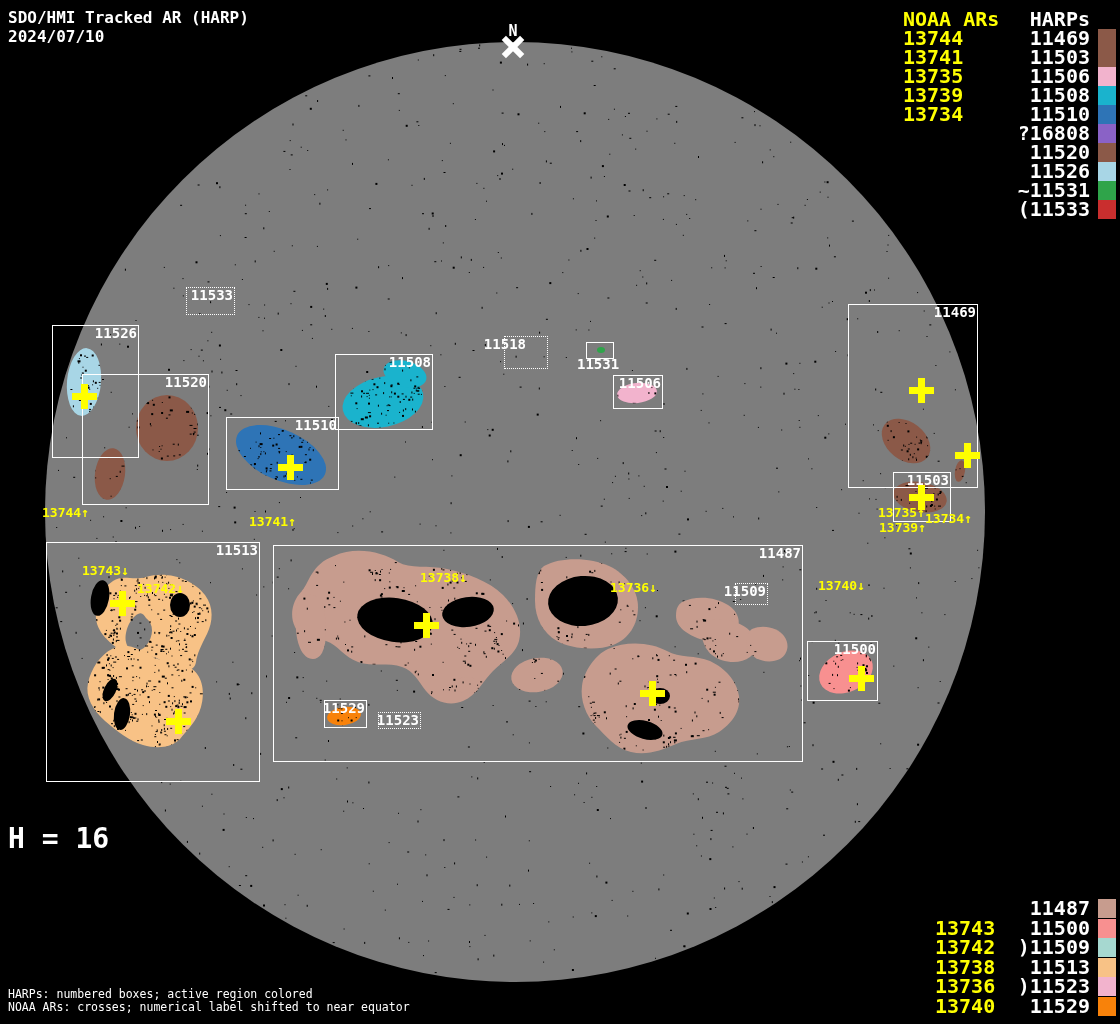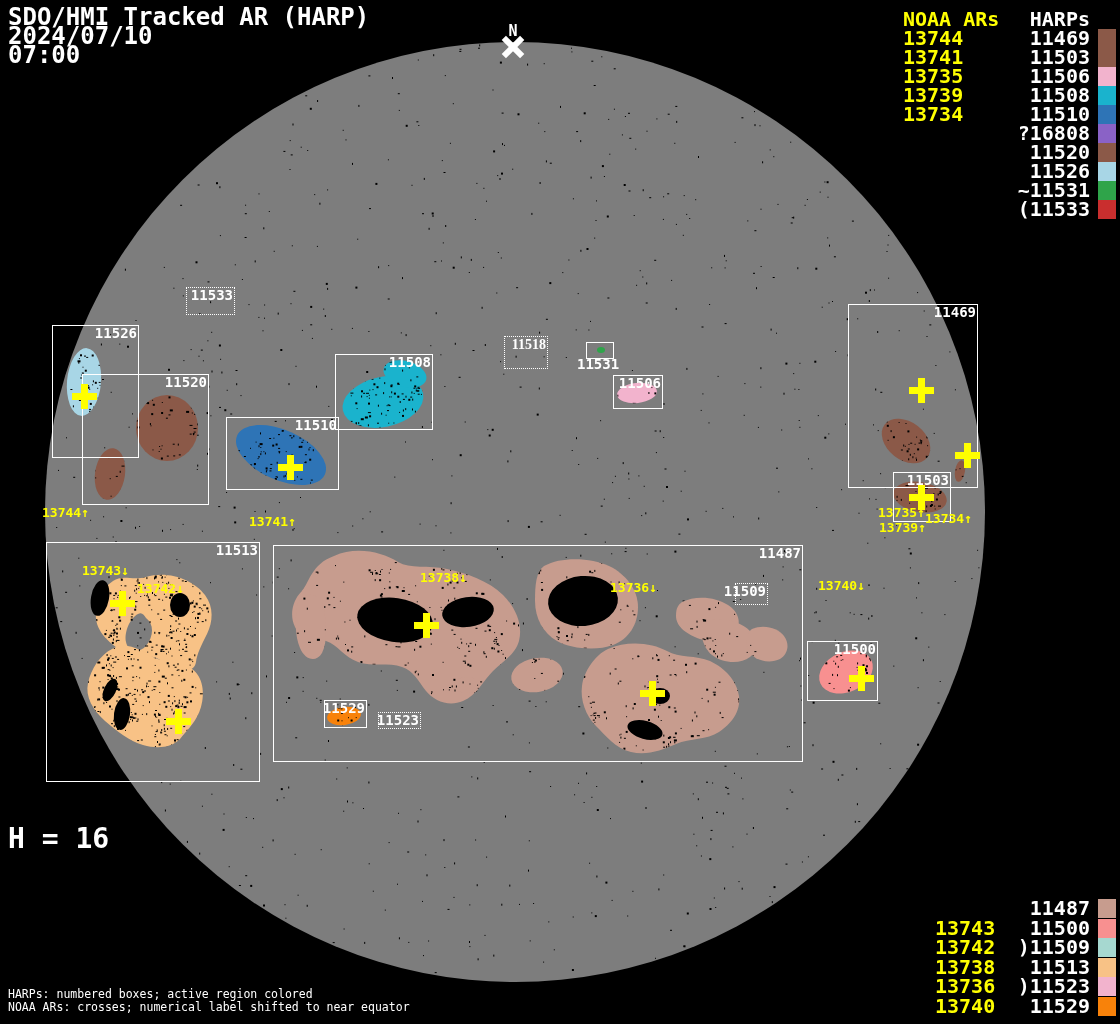--- a/index.html
+++ b/index.html
@@ -8,21 +8,21 @@
   #disk-svg{position:absolute;left:0;top:0;width:1120px;height:1024px;}
   #overlay{position:absolute;left:0;top:0;width:1120px;height:1024px;}
   .harp-box{position:absolute;border:1px solid #fff;box-sizing:border-box;}
   .harp-box.dotted{border-style:dotted;}
   .box-label{position:absolute;color:#fff;font-size:14px;font-weight:bold;line-height:13px;white-space:nowrap;}
   .noaa-label{position:absolute;color:#ffff00;font-size:13px;font-weight:bold;line-height:13px;white-space:nowrap;}
   .cross{position:absolute;width:25px;height:25px;}
   .cross i{position:absolute;background:#ffff00;}
   .cross .ch{left:0;top:9px;width:25px;height:7px;}
   .cross .cv{left:9px;top:0;width:7px;height:25px;}
-  #header{position:absolute;left:8px;top:8px;color:#fff;font-size:24px;font-weight:bold;line-height:19px;white-space:nowrap;}
+  #header{position:absolute;left:8px;top:8px;color:#fff;font-size:16px;font-weight:bold;line-height:19px;white-space:nowrap;}
   #north{position:absolute;left:0;top:0;}
   #north .nlab{position:absolute;left:501px;top:24px;width:24px;text-align:center;color:#fff;
                font-size:15px;font-weight:bold;line-height:15px;}
   #north .nx{position:absolute;left:501px;top:36px;width:24px;height:22px;}
   #north .nx i{position:absolute;left:-1px;top:8px;width:26px;height:6px;background:#fff;}
   #north .nx .b1{transform:rotate(45deg);}
   #north .nx .b2{transform:rotate(-45deg);}
   .legend{position:absolute;font-size:20px;font-weight:bold;}
   #tr-legend{top:10px;left:903px;width:213px;line-height:19px;}
   #br-legend{top:899px;left:935px;width:181px;line-height:19.5px;}
@@ -3218,21 +3218,21 @@
       <div class="box-label" style="top: 377px; right: 459px;">11506</div>
       <div class="harp-box" style="left: 335px; top: 354px; width: 98px; height: 76px;"></div>
       <div class="box-label" style="top: 356px; right: 689px;">11508</div>
       <div class="harp-box dotted" style="left: 735px; top: 583px; width: 33px; height: 22px;"></div>
       <div class="box-label" style="top: 585px; right: 354px;">11509</div>
       <div class="harp-box" style="left: 226px; top: 417px; width: 113px; height: 73px;"></div>
       <div class="box-label" style="top: 419px; right: 783px;">11510</div>
       <div class="harp-box" style="left: 46px; top: 542px; width: 214px; height: 240px;"></div>
       <div class="box-label" style="top: 544px; right: 862px;">11513</div>
       <div class="harp-box dotted" style="left: 504px; top: 336px; width: 44px; height: 33px;"></div>
-      <div class="box-label" style="top: 338px; right: 574px; font-family: Liberation Serif, serif;">11518</div>
+      <div class="box-label" style="top: 338px; right: 594px;">11518</div>
       <div class="harp-box" style="left: 82px; top: 374px; width: 127px; height: 131px;"></div>
       <div class="box-label" style="top: 376px; right: 913px;">11520</div>
       <div class="harp-box dotted" style="left: 378px; top: 712px; width: 43px; height: 17px;"></div>
       <div class="box-label" style="top: 714px; right: 701px;">11523</div>
       <div class="harp-box" style="left: 52px; top: 325px; width: 87px; height: 133px;"></div>
       <div class="box-label" style="top: 327px; right: 983px;">11526</div>
       <div class="harp-box" style="left: 324px; top: 700px; width: 43px; height: 28px;"></div>
       <div class="box-label" style="top: 702px; right: 755px;">11529</div>
       <div class="harp-box" style="left: 586px; top: 342px; width: 28px; height: 17px;"></div>
       <div class="box-label" style="top: 343px; left: 577px; margin-top: 15px;">11531</div>
@@ -3286,21 +3286,20 @@
       <div class="noaa-label" style="left: 610px; top: 581px;">13736↓</div>
       <div class="noaa-label" style="left: 818px; top: 579px;">13740↓</div>
       <div class="noaa-label" style="left: 878px; top: 506px;">13735↑</div>
       <div class="noaa-label" style="left: 879px; top: 521px;">13739↑</div>
       <div class="noaa-label" style="left: 925px; top: 512px;">13734↑</div>
     </div>
 
   <div id="header">
     <div>SDO/HMI Tracked AR (HARP)</div>
     <div>2024/07/10</div>
-    <div>07:00</div>
   </div>
 
   <div id="north">
     <div class="nlab">N</div>
     <div class="nx">
         <i class="b1"></i>
         <i class="b2"></i>
       </div>
   </div>
 

